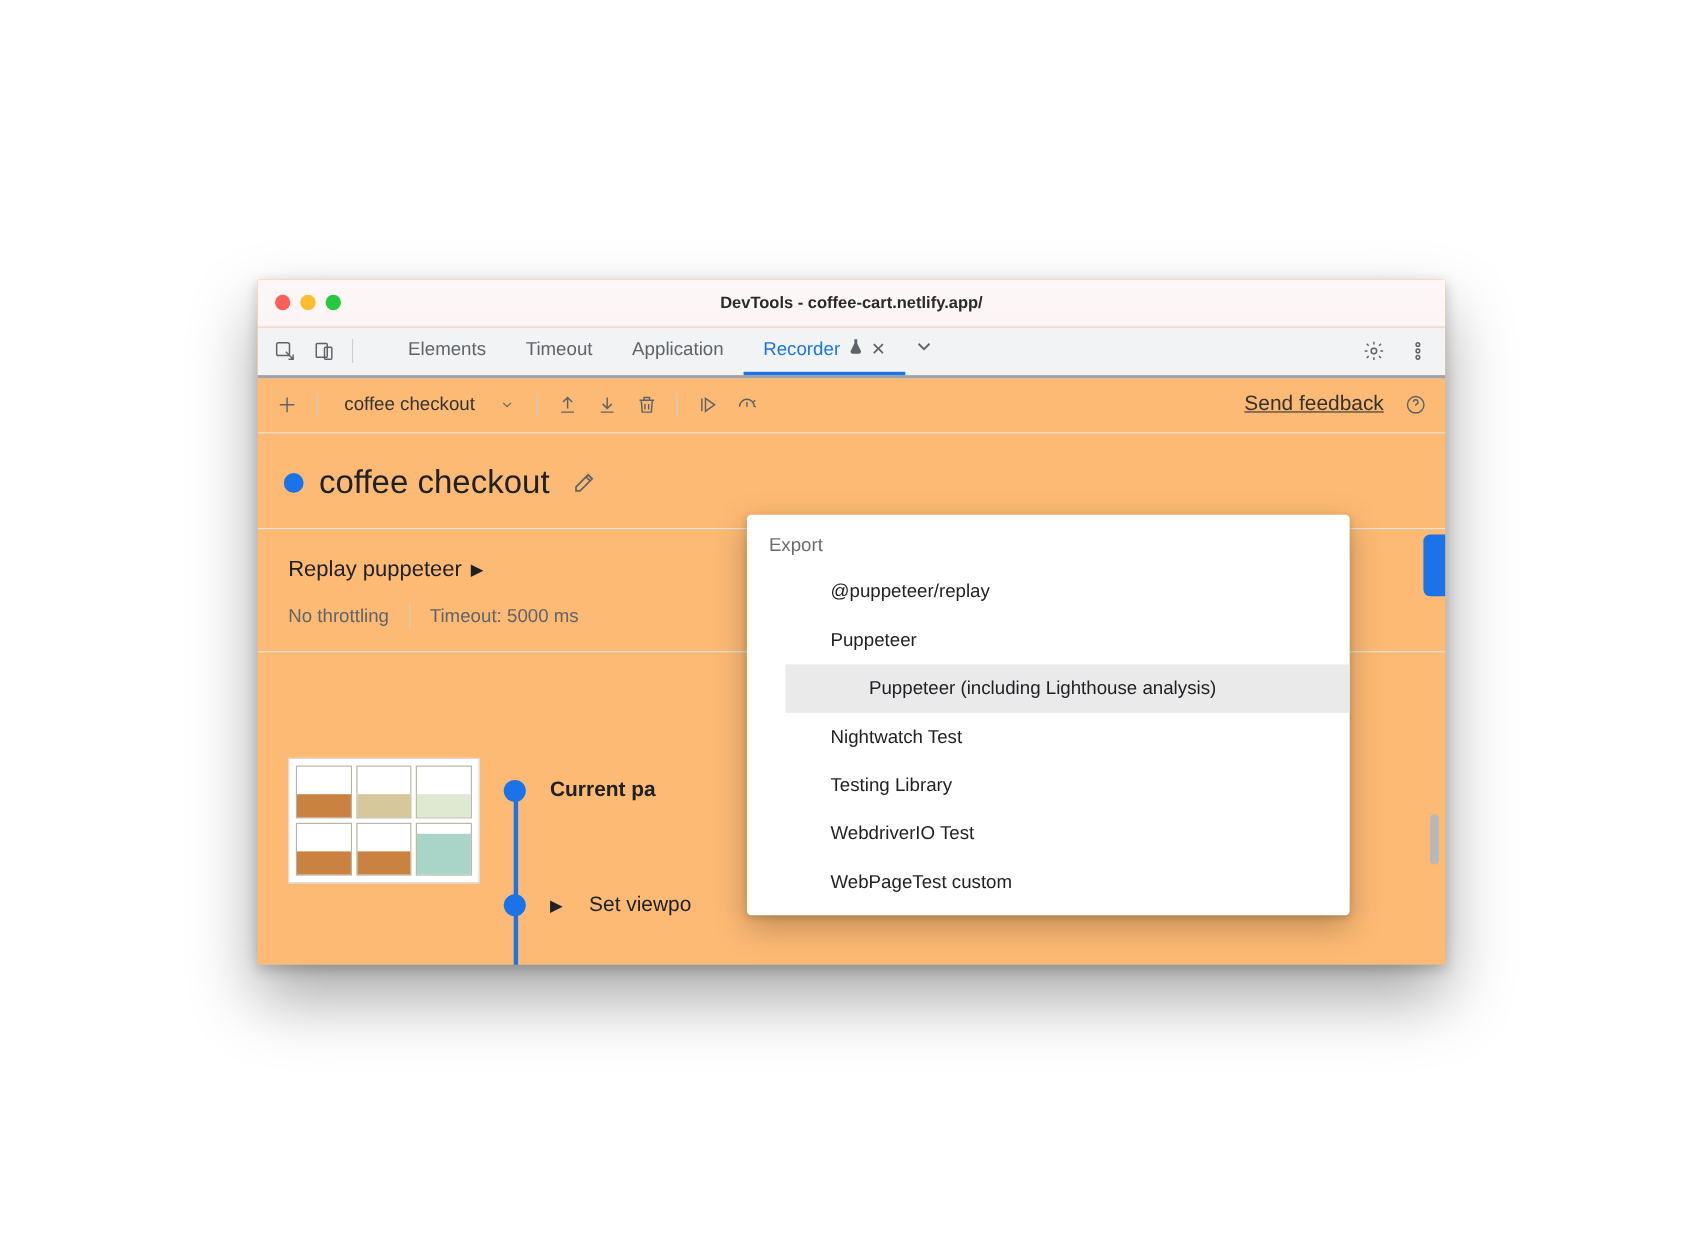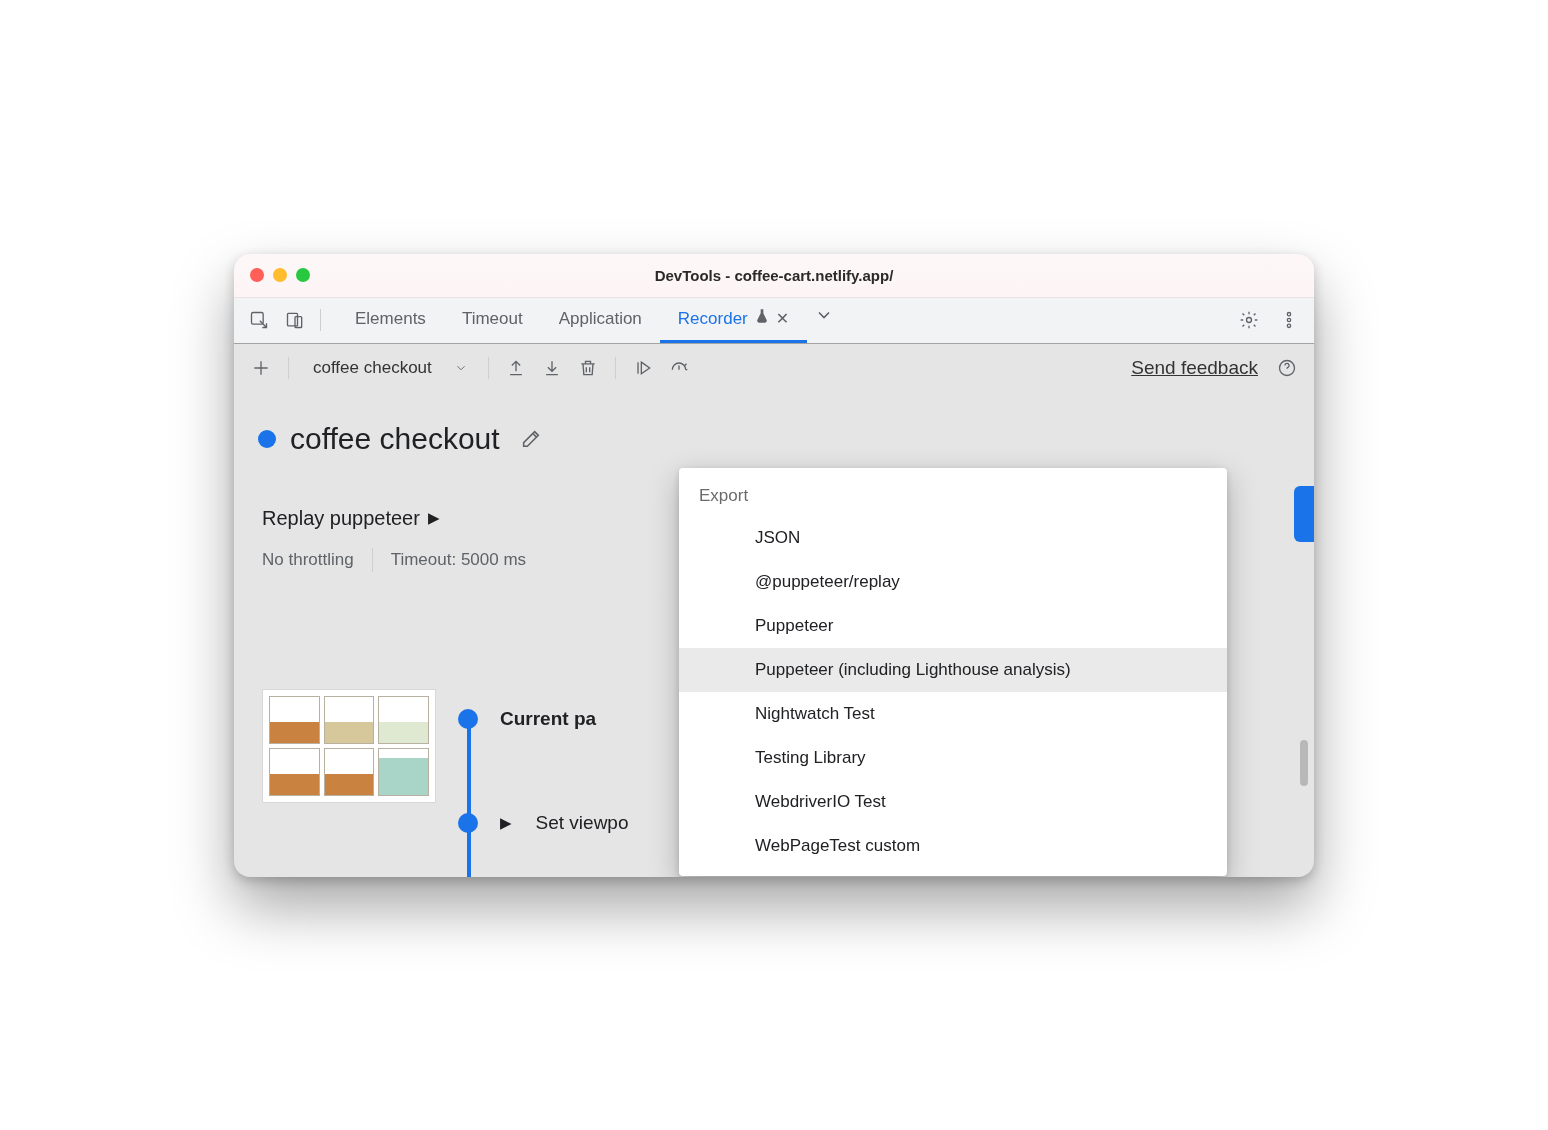--- a/index.html
+++ b/index.html
@@ -6,24 +6,24 @@
   body {
     font-family: -apple-system, BlinkMacSystemFont, "Segoe UI", Helvetica, Arial, sans-serif;
     background: #fff;
     display: flex;
     align-items: center;
     justify-content: center;
     min-height: 100vh;
   }
   .window {
     width: 1080px;
-    border-radius: 16px;
+    border-radius: 2px;
     overflow: hidden;
     box-shadow: 0 30px 60px rgba(0,0,0,0.35), 0 4px 12px rgba(0,0,0,0.2);
-    background: #e5e5e5;
+    background: #fdba74;
     position: relative;
   }
   
   .titlebar {
     height: 44px;
     background: linear-gradient(#fdf7f7, #fdf5f5);
     display: flex;
     align-items: center;
     padding: 0 16px;
     position: relative;
@@ -36,24 +36,25 @@
   .dot.green { background: #28c840; }
   .titlebar-title {
     position: absolute; left: 0; right: 0; text-align: center;
     font-size: 15px; font-weight: 600; color: #2a2a2a;
     pointer-events: none;
   }
   
   .tabbar {
     height: 46px;
     background: #f1f3f4;
-    border-bottom: 1px solid #a3a3a3;
+    border-bottom: 3px solid #a3a3a3;
     display: flex;
     align-items: stretch;
     padding: 0 8px;
+    gap: 16px;
   }
   .tabbar-left { display:flex; align-items:center; gap:2px; padding-right: 10px;}
   .tabbar-left .iconbtn { color:#5f6368; }
   .vsep { width:1px; background:#cfcfcf; height:22px; margin: 0 6px; align-self:center;}
   .tabs { display:flex; align-items:stretch; flex:1; }
   .tab {
     display:flex; align-items:center; padding: 0 18px;
     color:#5f6368; font-size:17px; cursor:pointer; gap:6px;
     border-bottom: 3px solid transparent;
   }
@@ -114,21 +115,21 @@
   
   .export-menu {
     position:absolute; top: 214px; left: 445px; width: 548px;
     background:#fff; border-radius:4px;
     box-shadow: 0 10px 30px rgba(0,0,0,0.25), 0 2px 6px rgba(0,0,0,0.15);
     padding: 14px 0 8px 0; z-index:10;
     font-size:17px;
   }
   .menu-section-title { color:#6b6b6b; padding: 4px 20px 10px 20px; font-size:17px;}
   .menu-item { padding: 12px 20px 12px 76px; color:#202124; cursor:pointer;}
-  .menu-item.hover { background:#eaeaea; }
+  .menu-item.hover { background:#eaeaea;margin-left:35px; }
   
   .blue-peek {
     position:absolute; right:0; top:232px; width:20px; height:56px;
     background:#1a73e8; border-radius:6px 0 0 6px;
   }
   
   .scroll-ind {
     position:absolute; right:6px; top: 486px; width:8px; height:46px;
     background:#b8b8b8; border-radius:4px;
   }
@@ -302,21 +303,20 @@
         <span class="caretr">▶</span>
         <span class="step-label">Set viewpo</span>
       </div>
     </div>
   </div>
 
   <div class="scroll-ind"></div>
 
   <div class="export-menu">
     <div class="menu-section-title">Export</div>
-    <div class="menu-item">JSON</div>
     <div class="menu-item">@puppeteer/replay</div>
     <div class="menu-item">Puppeteer</div>
     <div class="menu-item hover">Puppeteer (including Lighthouse analysis)</div>
     <div class="menu-item">Nightwatch Test</div>
     <div class="menu-item">Testing Library</div>
     <div class="menu-item">WebdriverIO Test</div>
     <div class="menu-item">WebPageTest custom</div>
 
   </div>
 

